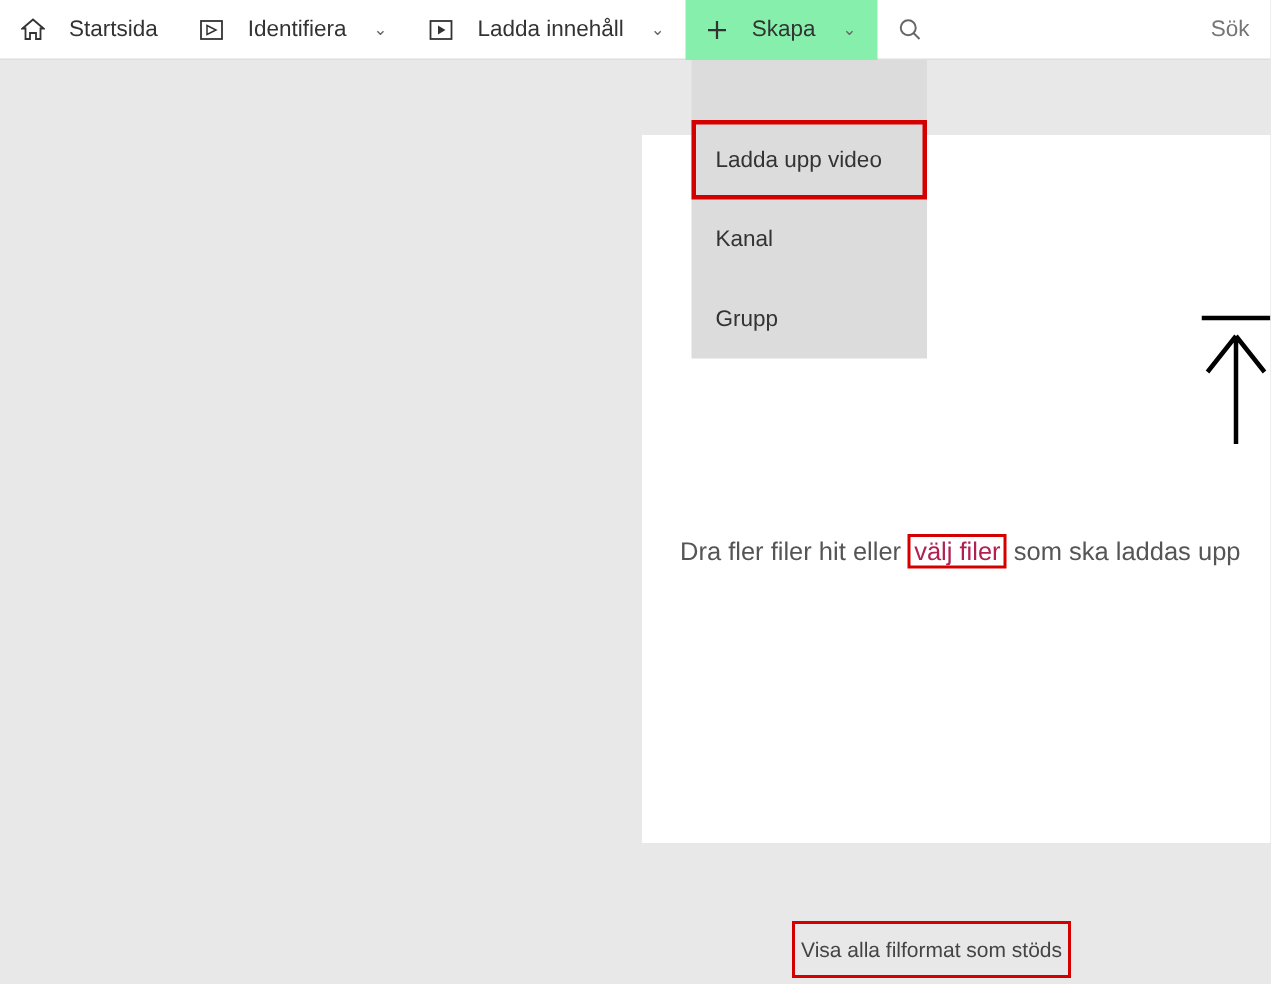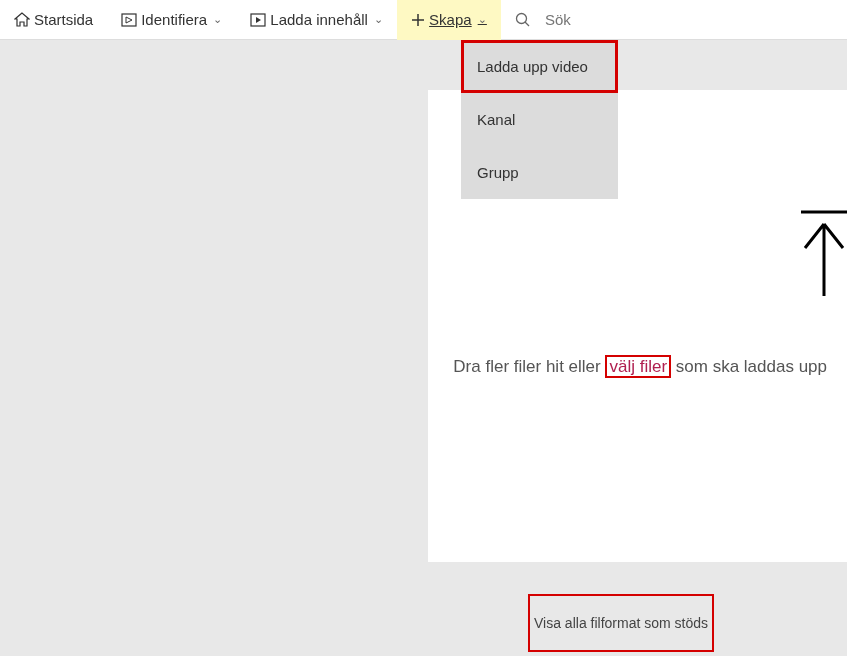--- a/index.html
+++ b/index.html
@@ -25,25 +25,24 @@
       z-index: 10;
     }
     .nav-item {
       display: flex;
       align-items: center;
       padding: 0 14px;
       height: 40px;
       font-size: 15px;
       color: #333;
       cursor: pointer;
-      gap: 4px;
+      gap: 16px;
     }
     .nav-item.active {
-      background: #fef9c3;
-      text-decoration: underline;
+      background: #86efac;
     }
     .nav-icon {
       display: inline-flex;
       align-items: center;
       justify-content: center;
     }
     .chevron {
       font-size: 11px;
       color: #666;
       margin-left: 2px;
@@ -54,40 +53,42 @@
       padding: 0 14px;
       height: 40px;
       flex: 1;
     }
     .search-input {
       border: none;
       outline: none;
       font-size: 15px;
       color: #666;
       background: transparent;
-      margin-left: 14px;
+      margin-left: 24px;
       width: 100%;
+      text-align: right;
     }
     .dropdown {
       position: absolute;
       top: 40px;
       left: 461px;
       width: 157px;
       background: #dcdcdc;
       z-index: 20;
     }
     .dropdown-item {
       padding: 18px 16px;
       font-size: 15px;
       color: #333;
       cursor: pointer;
     }
     .dropdown-item.highlighted {
       border: 3px solid #d40000;
       padding: 15px 13px;
+      margin-top: 40px;
     }
     .upload-area {
       position: absolute;
       top: 90px;
       left: 428px;
       width: 419px;
       height: 472px;
       background: #ffffff;
       display: flex;
       flex-direction: column;
@@ -110,21 +111,21 @@
       border: 2px solid #d40000;
       padding: 0 2px;
     }
     .footer-link {
       position: absolute;
       bottom: 4px;
       left: 528px;
       font-size: 14px;
       color: #444;
       border: 2px solid #d40000;
-      padding: 19px 4px;
+      padding: 9px 4px;
       cursor: pointer;
     }
   </style>
 </head>
 <body>
 
 <div class="top-nav">
   <div class="nav-item">
     <span class="nav-icon">
       <svg width="16" height="16" viewBox="0 0 16 16">

